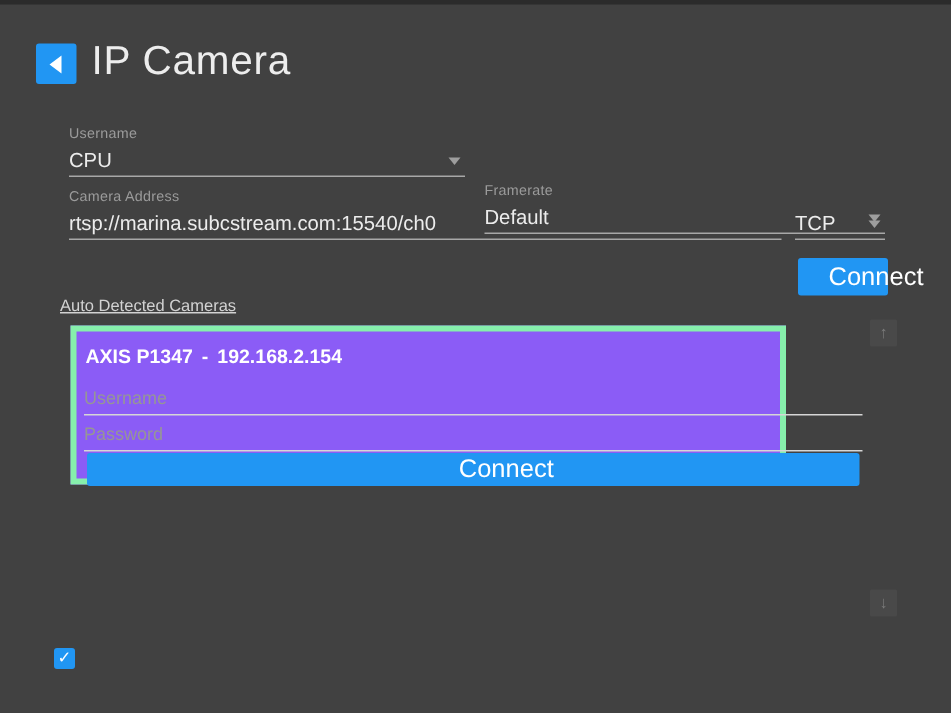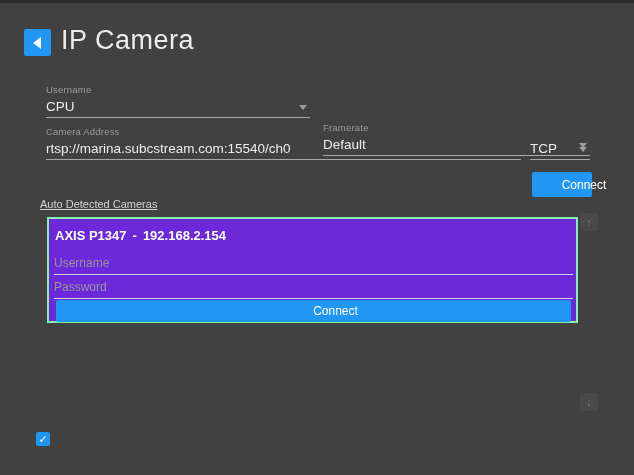--- a/index.html
+++ b/index.html
@@ -58,34 +58,34 @@
     border-left: 4px solid transparent;
     border-right: 4px solid transparent;
     border-top: 5px solid #9e9e9e;
   }
   .f-decoder   { left: 46px;  top: 84px;  width: 264px; }
   .f-framerate { left: 323px; top: 84px;  width: 267px; margin-top: 38px; }
   .f-address   { left: 46px;  top: 126px; width: 475px; }
   .f-tcp       { left: 530px; top: 126px; width: 60px;  }
   .btn {
     background: #2196f3; color: #ffffff; border: none; border-radius: 2px;
-    font-size: 12px; font-family: "Liberation Sans", "DejaVu Sans", sans-serif;
+    font-size: 17px; font-family: "Liberation Sans", "DejaVu Sans", sans-serif;
     cursor: pointer; display: flex; align-items: center; justify-content: center; padding-left: 44px;
   }
   .connect-main {
     position: absolute; left: 532px; top: 172px; width: 60px; height: 25px;
   }
   
   .section-label {
     position: absolute; left: 40px; top: 198px;
     font-size: 11px; color: #d2d2d2; text-decoration: underline;
   }
   .camera-panel {
-    position: absolute; left: 47px; top: 217px; width: 531px; height: 106px;
-    background: #6d28d9; border: 2px solid #86efac;
+    position: absolute; left: 47px; top: 217px; width: 477px; height: 106px;
+    background: #8b5cf6; border: 4px solid #86efac;
   }
   .camera-header {
     padding: 9px 6px 2px 6px;
     font-size: 13px; font-weight: bold; color: #ffffff;
     white-space: nowrap;
   }
   .camera-header .sep { margin: 0 6px; }
   .cred-input {
     position: absolute; left: 5px; width: 519px; height: 23px;
     background: transparent; border: none; outline: none;

